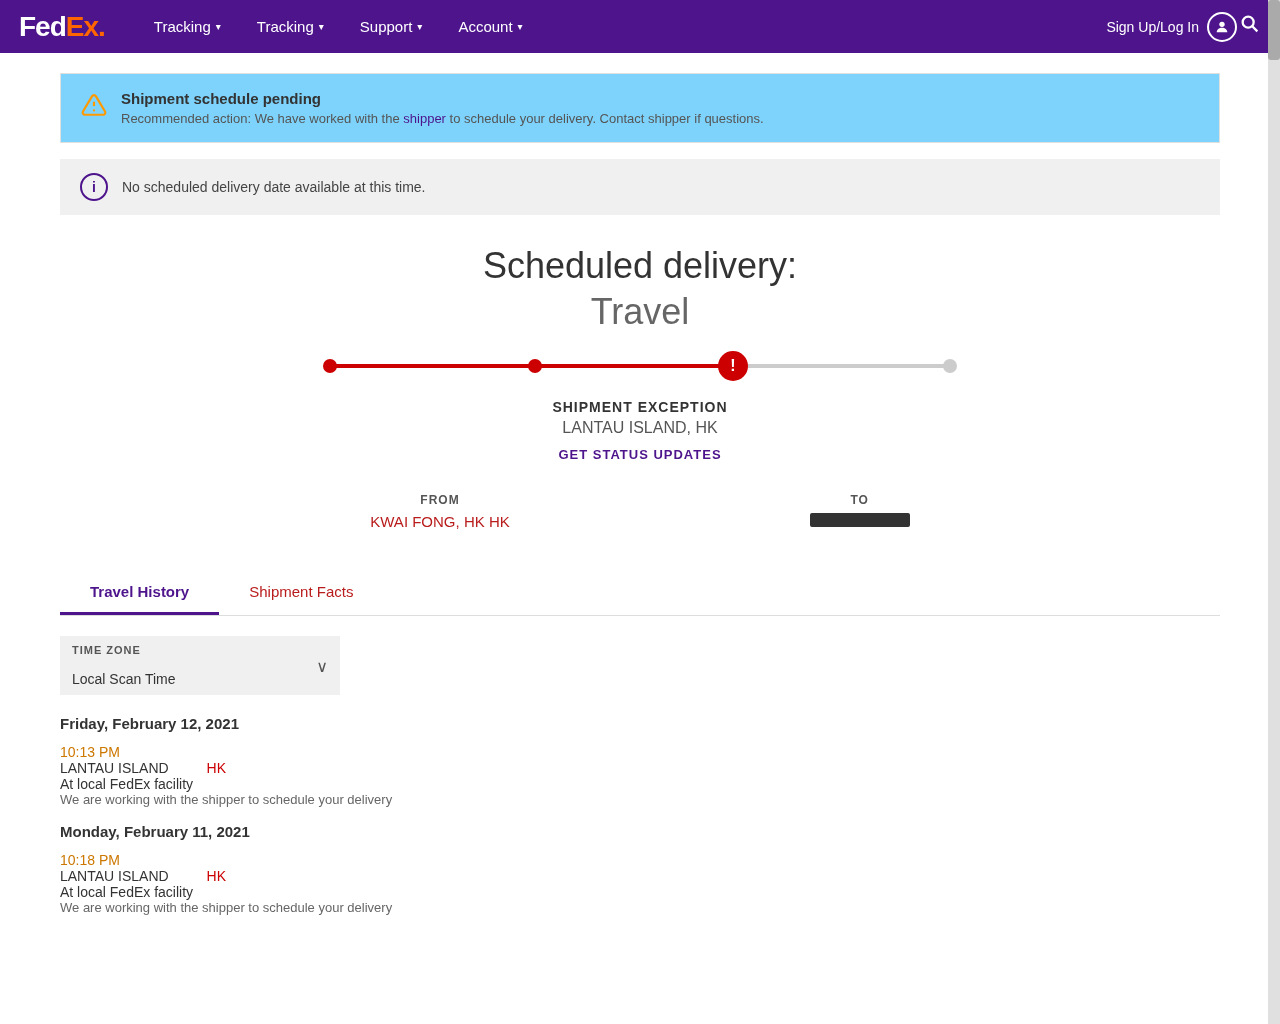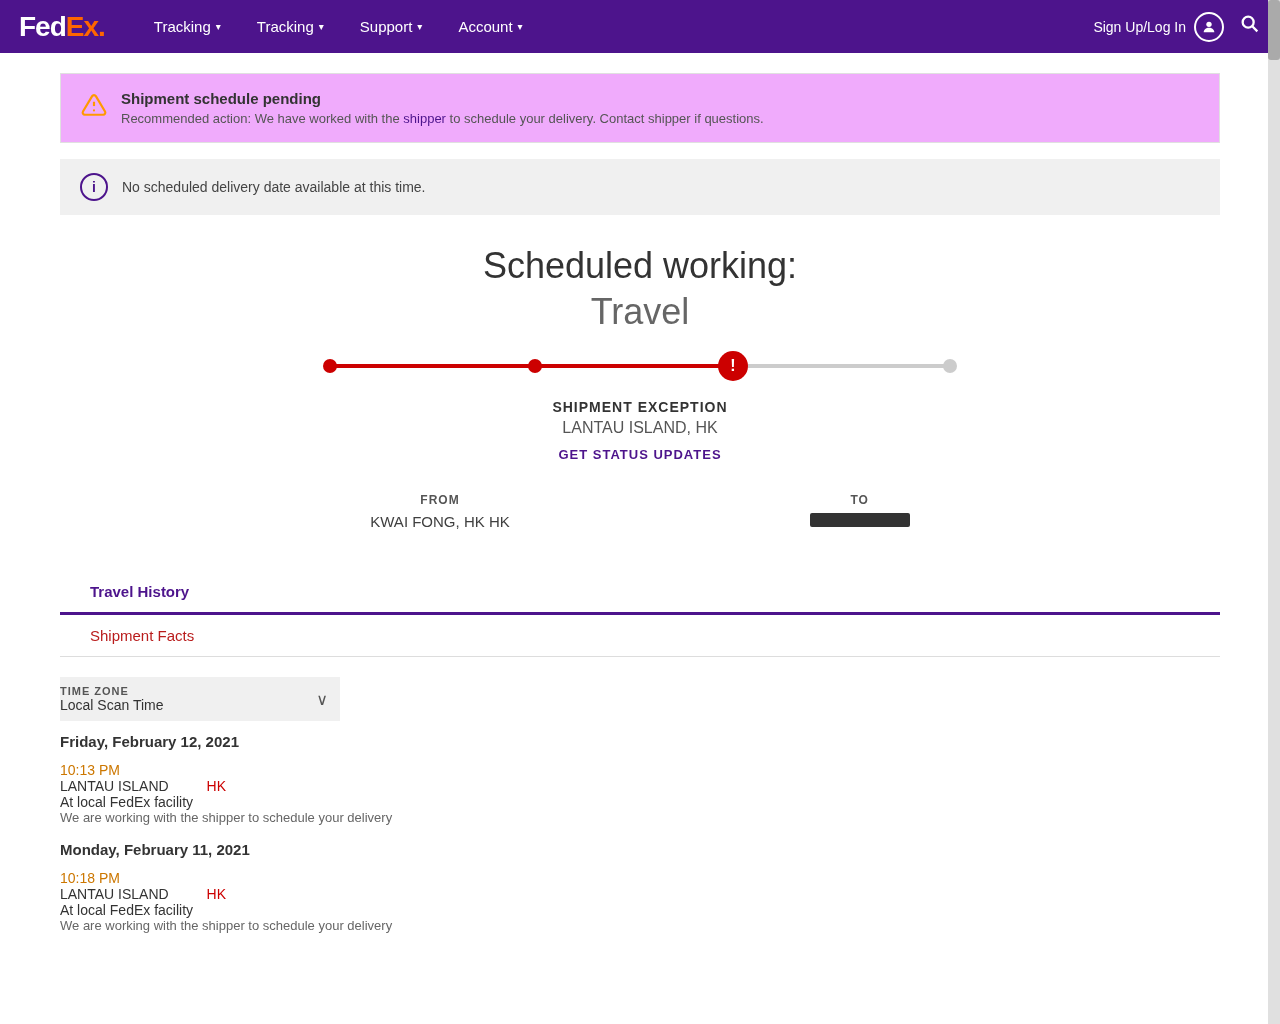--- a/index.html
+++ b/index.html
@@ -53,21 +53,21 @@
       gap: 5px;
       text-decoration: none;
     }
     .nav-chevron {
       font-size: 10px;
       color: #fff;
     }
     .nav-right {
       display: flex;
       align-items: center;
-      gap: 15px;
+      gap: 2px;
       margin-left: auto;
     }
     .sign-in-btn {
       color: #fff;
       font-size: 14px;
       display: flex;
       align-items: center;
       gap: 8px;
       cursor: pointer;
     }
@@ -106,21 +106,21 @@
 
     
     .main-content {
       max-width: 1200px;
       margin: 0 auto;
       padding: 20px 20px;
     }
 
     
     .alert-banner {
-      background: #f0abfc;
+      background: #7dd3fc;
       border: 1px solid #e0e0e0;
       padding: 16px 20px;
       display: flex;
       align-items: flex-start;
       gap: 14px;
       margin-bottom: 16px;
     }
     .alert-icon {
       font-size: 22px;
       color: #ff9900;
@@ -287,59 +287,59 @@
     }
     .from-to-label {
       font-size: 12px;
       font-weight: 700;
       color: #555;
       letter-spacing: 1px;
       margin-bottom: 6px;
     }
     .from-to-value {
       font-size: 15px;
-      color: #404040;
+      color: #b91c1c;
     }
     .redacted-bar {
       width: 100px;
       height: 14px;
       background: #333;
       border-radius: 2px;
       display: inline-block;
     }
 
     
     .tabs-section {
       border-bottom: 1px solid #ddd;
       display: flex;
       margin-bottom: 20px;
-      flex-direction: column;
     }
     .tab-item {
       padding: 12px 30px;
       font-size: 15px;
       cursor: pointer;
       color: #b91c1c;
     }
     .tab-item.active {
       color: #4d148c;
       border-bottom: 3px solid #4d148c;
       font-weight: 600;
     }
 
     
     .timezone-selector {
       display: inline-flex;
       flex-direction: column;
       background: #f0f0f0;
-      padding: 8px 0;
+      padding: 8px 12px;
       min-width: 280px;
-      margin-bottom: 4px;
+      margin-bottom: 12px;
       position: relative;
       cursor: pointer;
+      gap: 15px;
     }
     .timezone-label {
       font-size: 11px;
       font-weight: 700;
       color: #555;
       letter-spacing: 1px;
       text-transform: uppercase;
     }
     .timezone-value {
       font-size: 14px;
@@ -464,21 +464,21 @@
   </div>
 
   
   <div class="info-banner">
     <div class="info-icon">i</div>
     <div class="info-text">No scheduled delivery date available at this time.</div>
   </div>
 
   
   <div class="delivery-section">
-    <div class="delivery-title">Scheduled working:</div>
+    <div class="delivery-title">Scheduled delivery:</div>
     <div class="delivery-status">Travel</div>
   </div>
 
   
   <div class="progress-section">
     <div class="progress-track">
       <div class="progress-line-bg"></div>
       <div class="progress-line-filled"></div>
       <div class="progress-dot" style="left: 0%"></div>
       <div class="progress-dot" style="left: 33%"></div>

